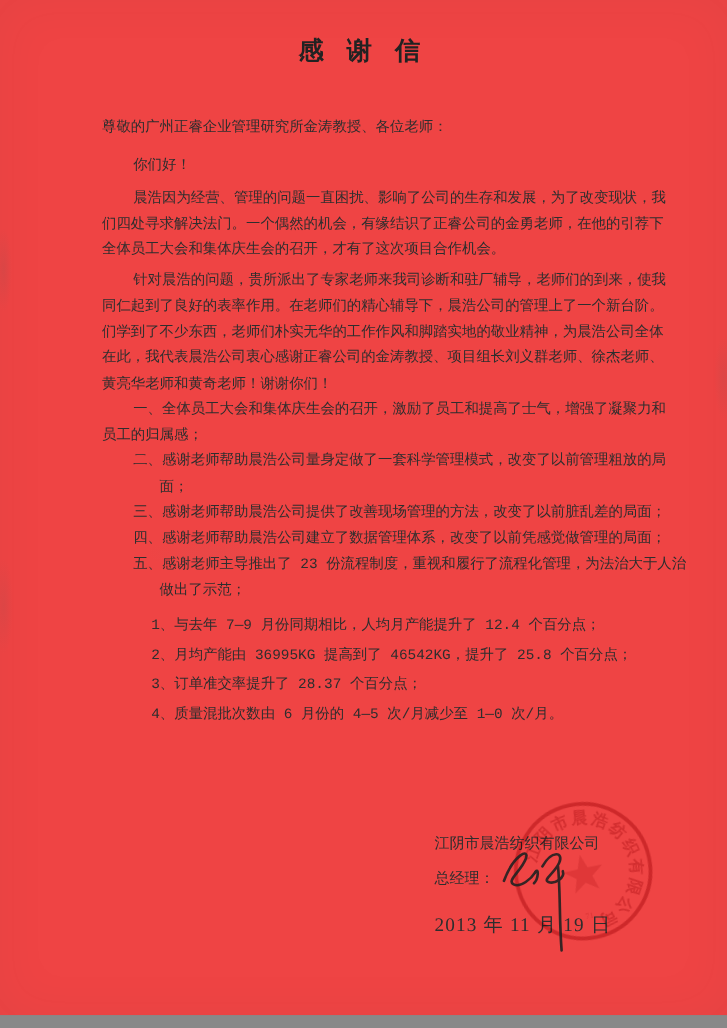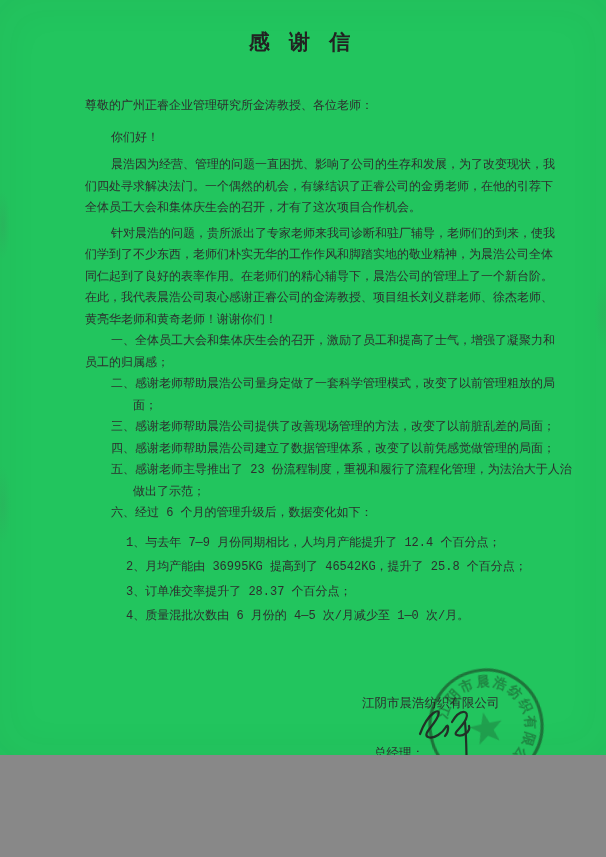--- a/index.html
+++ b/index.html
@@ -1,20 +1,20 @@
 <!DOCTYPE html>
 <html><head>
 <meta charset="utf-8">
 <style>
   html,body { margin:0; padding:0; background:#888; }
   .page {
     position:relative;
-    width:606px; height:755px;
+    width:606px; height:846px;
     margin:0 auto;
-    background:#22c55e;
+    background:#ef4444;
     box-shadow: inset 0 0 45px rgba(60,60,60,0.05);
     font-family:"Liberation Serif","DejaVu Serif",serif;
     color:#2e2e2e;
     overflow:hidden;
   }
   .title {
     position:absolute; top:28px; left:0; right:0;
     text-align:center;
     font-size:21px; font-weight:bold;
     letter-spacing:7px;
@@ -29,21 +29,21 @@
   .line { height:21.5px; }
   .ind2 { padding-left:26px; }
   .hang { padding-left:48px; }
   .gap-sm { margin-top:10px; }
   .gap-xs { margin-top:6px; }
   .gap-xxs { margin-top:4px; }
   .sublist .line { height:24.5px; line-height:24.5px; }
   .sublist { margin-top:6px; }
   .sub { padding-left:41px; }
   .sig-company { position:absolute; top:695px; left:362px; font-size:12.5px; }
-  .sig-role    { position:absolute; top:745px; left:362px; font-size:12.5px;margin-left:12px; }
+  .sig-role    { position:absolute; top:724px; left:362px; font-size:12.5px; }
   .sig-date    { position:absolute; top:761px; left:362px; font-size:16px; letter-spacing:1px; }
   .seal {
     position:absolute; left:424px; top:664px; width:124px; height:124px;
     transform:rotate(-12deg);
     mix-blend-mode:multiply;
     opacity:0.8;
     filter:blur(0.4px);
   }
   .signature-svg {
     position:absolute; left:416px; top:702px; width:64px; height:95px;
@@ -67,34 +67,33 @@
 
   <div class="content">
     <div class="line">尊敬的广州正睿企业管理研究所金涛教授、各位老师：</div>
     <div class="line ind2 gap-sm">你们好！</div>
 
     <div class="line ind2 gap-xs">晨浩因为经营、管理的问题一直困扰、影响了公司的生存和发展，为了改变现状，我</div>
     <div class="line">们四处寻求解决法门。一个偶然的机会，有缘结识了正睿公司的金勇老师，在他的引荐下</div>
     <div class="line">全体员工大会和集体庆生会的召开，才有了这次项目合作机会。</div>
 
     <div class="line ind2 gap-xxs">针对晨浩的问题，贵所派出了专家老师来我司诊断和驻厂辅导，老师们的到来，使我</div>
+    <div class="line">同仁起到了良好的表率作用。在老师们的精心辅导下，晨浩公司的管理上了一个新台阶。</div>
     <div class="line">们学到了不少东西，老师们朴实无华的工作作风和脚踏实地的敬业精神，为晨浩公司全体</div>
-    <div class="line">同仁起到了良好的表率作用。在老师们的精心辅导下，晨浩公司的管理上了一个新台阶。</div>
     <div class="line">在此，我代表晨浩公司衷心感谢正睿公司的金涛教授、项目组长刘义群老师、徐杰老师、</div>
     <div class="line">黄亮华老师和黄奇老师！谢谢你们！</div>
 
     <div class="line ind2">一、全体员工大会和集体庆生会的召开，激励了员工和提高了士气，增强了凝聚力和</div>
     <div class="line">员工的归属感；</div>
     <div class="line ind2">二、感谢老师帮助晨浩公司量身定做了一套科学管理模式，改变了以前管理粗放的局</div>
     <div class="line hang">面；</div>
     <div class="line ind2">三、感谢老师帮助晨浩公司提供了改善现场管理的方法，改变了以前脏乱差的局面；</div>
     <div class="line ind2">四、感谢老师帮助晨浩公司建立了数据管理体系，改变了以前凭感觉做管理的局面；</div>
     <div class="line ind2">五、感谢老师主导推出了 23 份流程制度，重视和履行了流程化管理，为法治大于人治</div>
     <div class="line hang">做出了示范；</div>
-    <div class="line ind2">六、经过 6 个月的管理升级后，数据变化如下：</div>
 
     <div class="sublist">
       <div class="line sub">1、与去年 7—9 月份同期相比，人均月产能提升了 12.4 个百分点；</div>
       <div class="line sub">2、月均产能由 36995KG 提高到了 46542KG，提升了 25.8 个百分点；</div>
       <div class="line sub">3、订单准交率提升了 28.37 个百分点；</div>
       <div class="line sub">4、质量混批次数由 6 月份的 4—5 次/月减少至 1—0 次/月。</div>
     </div>
   </div>
 
   <div class="sig-company">江阴市晨浩纺织有限公司</div>

